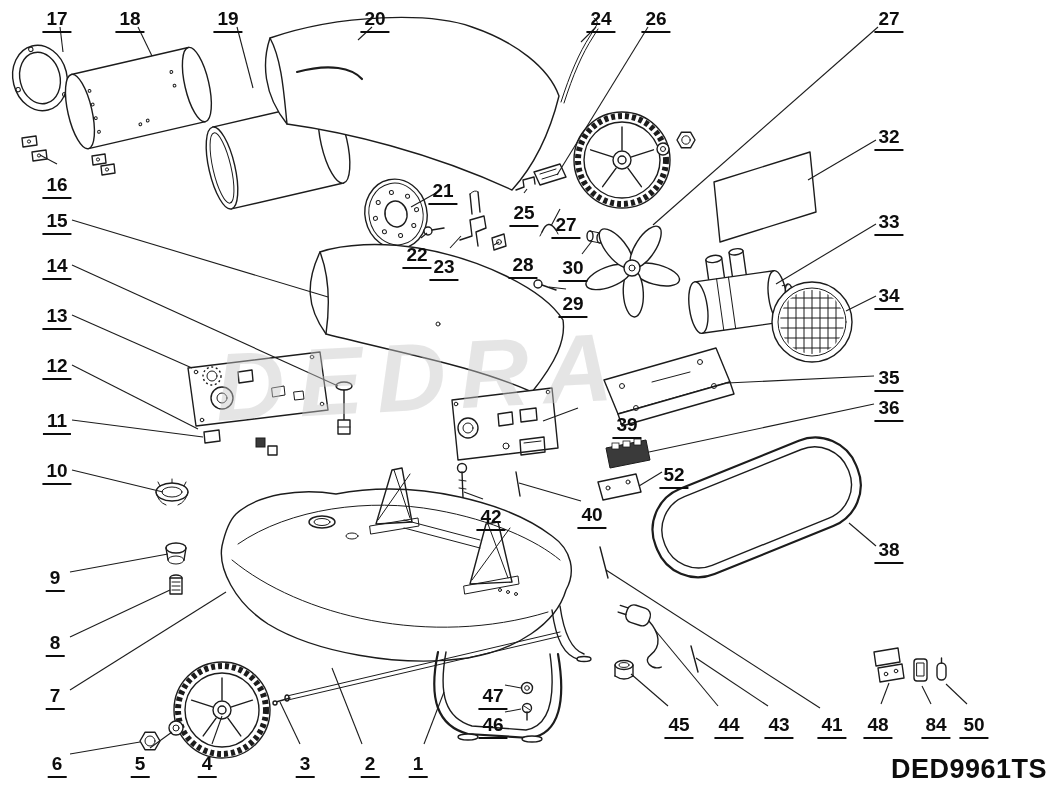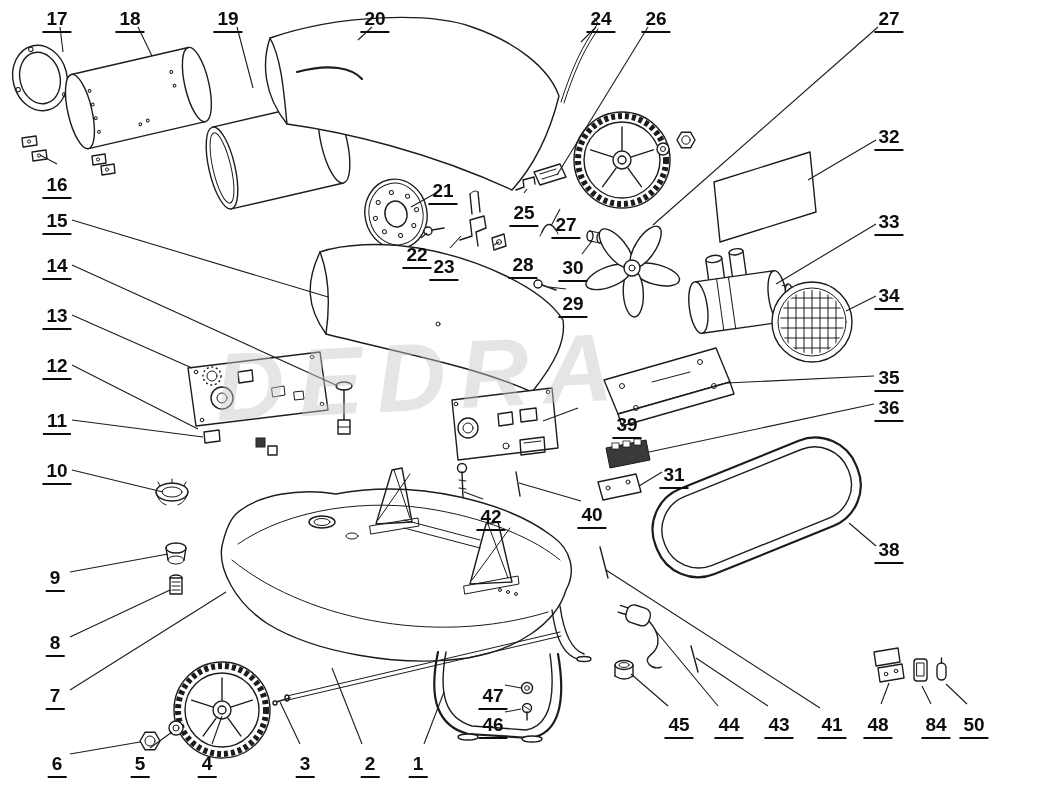--- a/index.html
+++ b/index.html
@@ -524,30 +524,31 @@
       <div class="part-label" style="left: 566px; top: 206px;">27</div>
       <div class="part-label" style="left: 491px; top: 246px; margin-left: 32px;">28</div>
       <div class="part-label" style="left: 573px; top: 285px;">29</div>
       <div class="part-label" style="left: 573px; top: 249px;">30</div>
       <div class="part-label" style="left: 889px; top: 0px;">27</div>
       <div class="part-label" style="left: 889px; top: 118px;">32</div>
       <div class="part-label" style="left: 889px; top: 203px;">33</div>
       <div class="part-label" style="left: 889px; top: 277px;">34</div>
       <div class="part-label" style="left: 889px; top: 359px;">35</div>
       <div class="part-label" style="left: 889px; top: 389px;">36</div>
-      <div class="part-label" style="left: 674px; top: 456px;">31</div>
+      <div class="part-label" style="left: 674px; top: 456px;">52</div>
       <div class="part-label" style="left: 889px; top: 531px;">38</div>
       <div class="part-label" style="left: 590px; top: 406px; margin-left: 37px;">39</div>
       <div class="part-label" style="left: 592px; top: 496px;">40</div>
       <div class="part-label" style="left: 832px; top: 706px;">41</div>
       <div class="part-label" style="left: 491px; top: 498px; text-align: center;">42</div>
       <div class="part-label" style="left: 779px; top: 706px;">43</div>
       <div class="part-label" style="left: 729px; top: 706px;">44</div>
       <div class="part-label" style="left: 679px; top: 706px;">45</div>
       <div class="part-label" style="left: 493px; top: 706px;">46</div>
       <div class="part-label" style="left: 493px; top: 677px;">47</div>
       <div class="part-label" style="left: 878px; top: 706px;">48</div>
       <div class="part-label" style="left: 936px; top: 706px;">84</div>
       <div class="part-label" style="left: 974px; top: 706px;">50</div>
     </div>
 
+<div id="model">DED9961TS</div>
 
 </div>
 
 </body></html>

